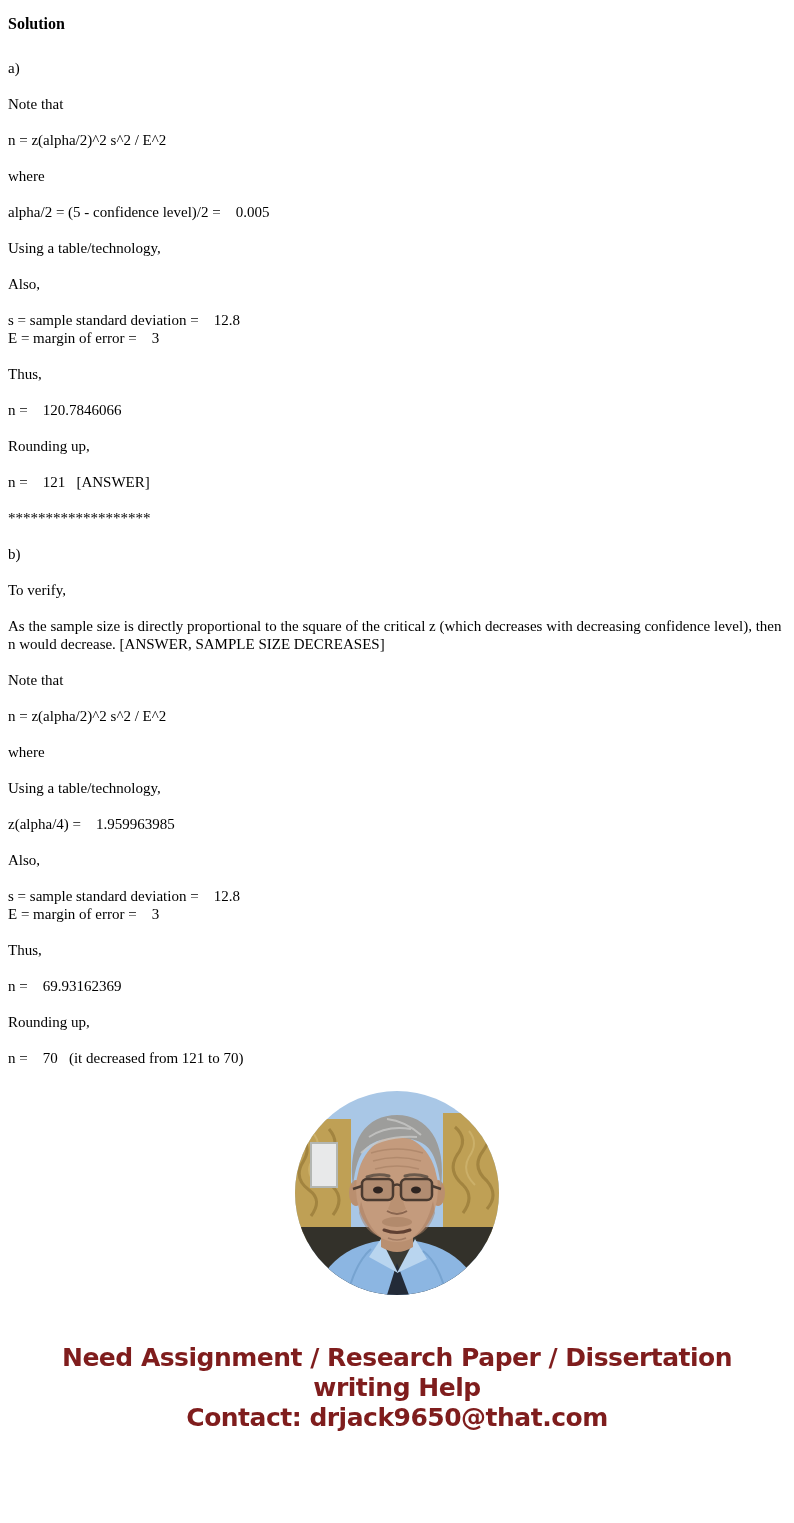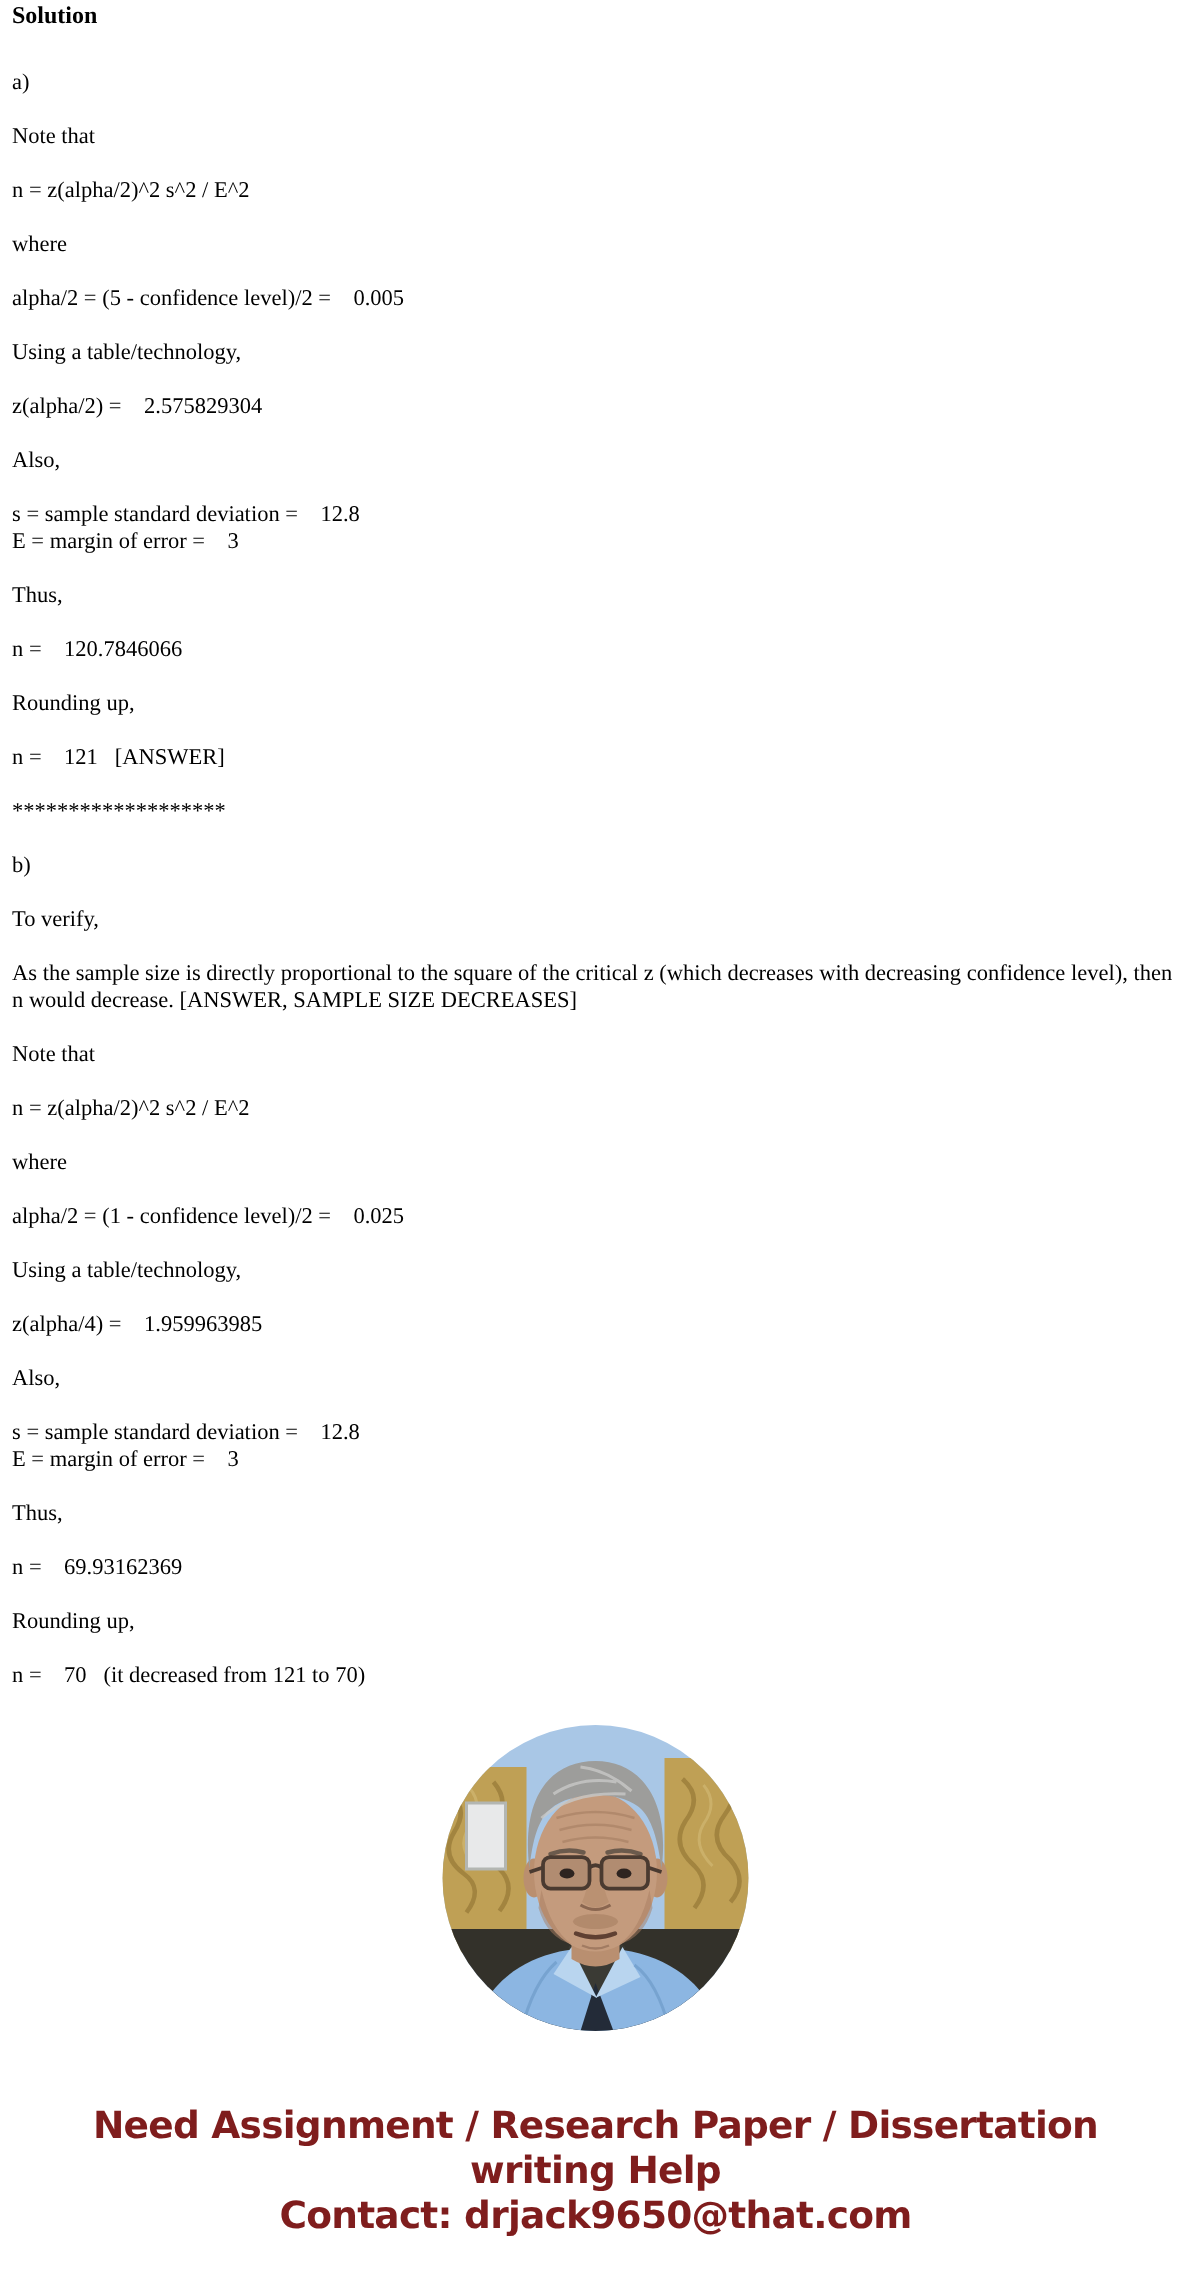--- a/index.html
+++ b/index.html
@@ -1,21 +1,21 @@
 <!DOCTYPE html>
 <html><head>
 <meta charset="utf-8">
 <style>
   html, body { margin: 0; padding: 0; background: #ffffff; }
   body { width: 794px; overflow-x: hidden; }
 
   .doc {
     box-sizing: border-box;
     width: 794px;
-    padding: 1px 8px 28px 8px;
+    padding: 14px 8px 28px 8px;
     font-family: "Liberation Serif", serif;
     font-size: 15px;
     line-height: 18px;
     color: #000000;
   }
 
   .doc h1 {
     font-family: "Liberation Serif", serif;
     font-size: 16px;
     line-height: 20px;
@@ -53,36 +53,34 @@
 <div class="doc">
 
   <h1>Solution</h1>
 
   <p>a)</p>
   <p>Note that</p>
   <p>n = z(alpha/2)^2 s^2 / E^2</p>
   <p>where</p>
   <p>alpha/2 = (5 - confidence level)/2 =    0.005</p>
   <p>Using a table/technology,</p>
-  <p>z(alpha/2) =    2.575829304</p>
   <p>Also,</p>
   <p>s = sample standard deviation =    12.8
 E = margin of error =    3</p>
   <p>Thus,</p>
   <p>n =    120.7846066</p>
   <p>Rounding up,</p>
   <p>n =    121   [ANSWER]</p>
   <p>*******************</p>
   <p>b)</p>
   <p>To verify,</p>
   <p>As the sample size is directly proportional to the square of the critical z (which decreases with decreasing confidence level), then n would decrease. [ANSWER, SAMPLE SIZE DECREASES]</p>
   <p>Note that</p>
   <p>n = z(alpha/2)^2 s^2 / E^2</p>
   <p>where</p>
-  <p>alpha/2 = (1 - confidence level)/2 =    0.025</p>
   <p>Using a table/technology,</p>
   <p>z(alpha/4) =    1.959963985</p>
   <p>Also,</p>
   <p>s = sample standard deviation =    12.8
 E = margin of error =    3</p>
   <p>Thus,</p>
   <p>n =    69.93162369</p>
   <p>Rounding up,</p>
   <p>n =    70   (it decreased from 121 to 70)</p>
 

